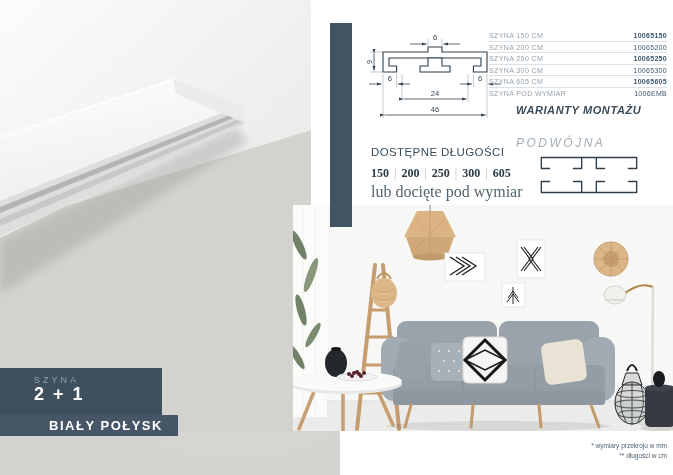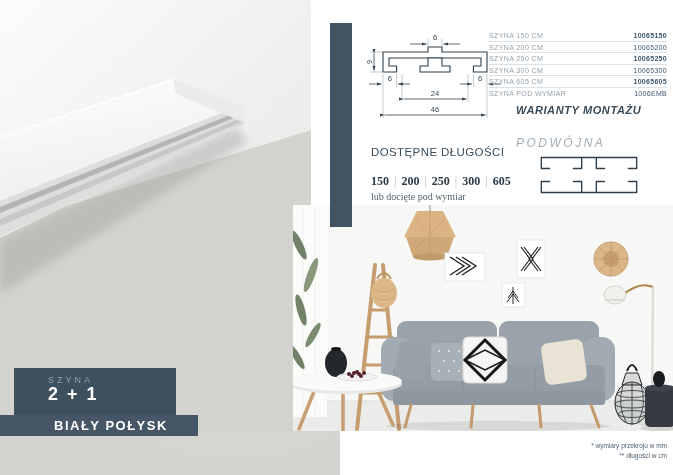--- a/index.html
+++ b/index.html
@@ -17,25 +17,25 @@
   
   .accent-bar{left:330px;top:23px;width:22px;height:204px;background:#415464;z-index:6;}
 
   
   .diagram{left:50px;top:26px;width:150px;height:118px;}
   .dim-text{font-size:7.5px;fill:#33424e;font-family:"Liberation Sans",sans-serif;}
 
   
   .lengths{left:60px;top:146px;width:160px;}
   .lengths-heading{font-size:11.5px;font-weight:normal;color:#3a4c59;letter-spacing:.4px;}
-  .lengths-values{margin-top:16px;font-family:"Liberation Serif",serif;font-weight:bold;
+  .lengths-values{margin-top:8px;font-family:"Liberation Serif",serif;font-weight:bold;
                   font-size:12px;color:#2c3b46;}
   .lengths-values span[data-name="length-value"]:not(:first-child)::before{
      content:"|";color:#b9c2c8;font-weight:normal;margin:0 5px;}
-  .lengths-note{margin-top:2px;font-family:"Liberation Serif",serif;font-size:10px;color:#53636d;}
+  .lengths-note{margin-top:2px;font-family:"Liberation Serif",serif;font-size:16px;color:#53636d;}
 
   
   .spec-table{left:178px;top:30px;width:178px;}
   .srow{display:flex;justify-content:space-between;align-items:center;
         padding:2px 0 1.5px 0;border-bottom:1px solid #dce1e5;}
   .srow:last-child{border-bottom:none;}
   .slabel{font-size:7px;letter-spacing:.4px;color:#94a1ab;}
   .scode{font-size:7px;letter-spacing:.3px;color:#3d566c;}
   .scode.b{font-weight:bold;}
 
@@ -48,25 +48,25 @@
   
   .photo-room{left:293px;top:205px;width:380px;height:226px;overflow:hidden;}
 
   
   .bottom-strip{left:340px;top:431px;width:333px;height:44px;background:#ffffff;}
   .footnote{right:6px;top:441px;text-align:right;font-size:6.5px;color:#4f6070;line-height:1.55;z-index:7;}
   .footnote .fline{white-space:nowrap;}
 
   
   .product-badge{left:0;top:368px;width:128px;height:47px;background:#3e4f5d;z-index:7;
-                 padding-left:34px;box-sizing:content-box;margin-left:14px;}
+                 padding-left:34px;box-sizing:content-box;}
   .product-kicker{padding-top:7px;font-size:9px;letter-spacing:3px;color:#93a2ad;}
   .product-name{font-size:18px;font-weight:bold;color:#ffffff;letter-spacing:2px;line-height:1.05;}
   .finish-badge{left:0;top:415px;width:144px;height:21px;background:#465666;z-index:7;
-                padding-left:54px;box-sizing:content-box;}
+                padding-left:34px;box-sizing:content-box;text-align:center;}
   .finish-label{font-size:13px;font-weight:bold;color:#ffffff;letter-spacing:1.5px;line-height:21px;}
 </style>
 </head>
 <body>
 
 <div class="page" data-name="catalog-page">
 
   <div class="abs photo-left" data-name="rail-product-photo">
     <svg width="340" height="431" viewBox="0 0 340 431" data-name="rail-photo-art">
       <defs>

